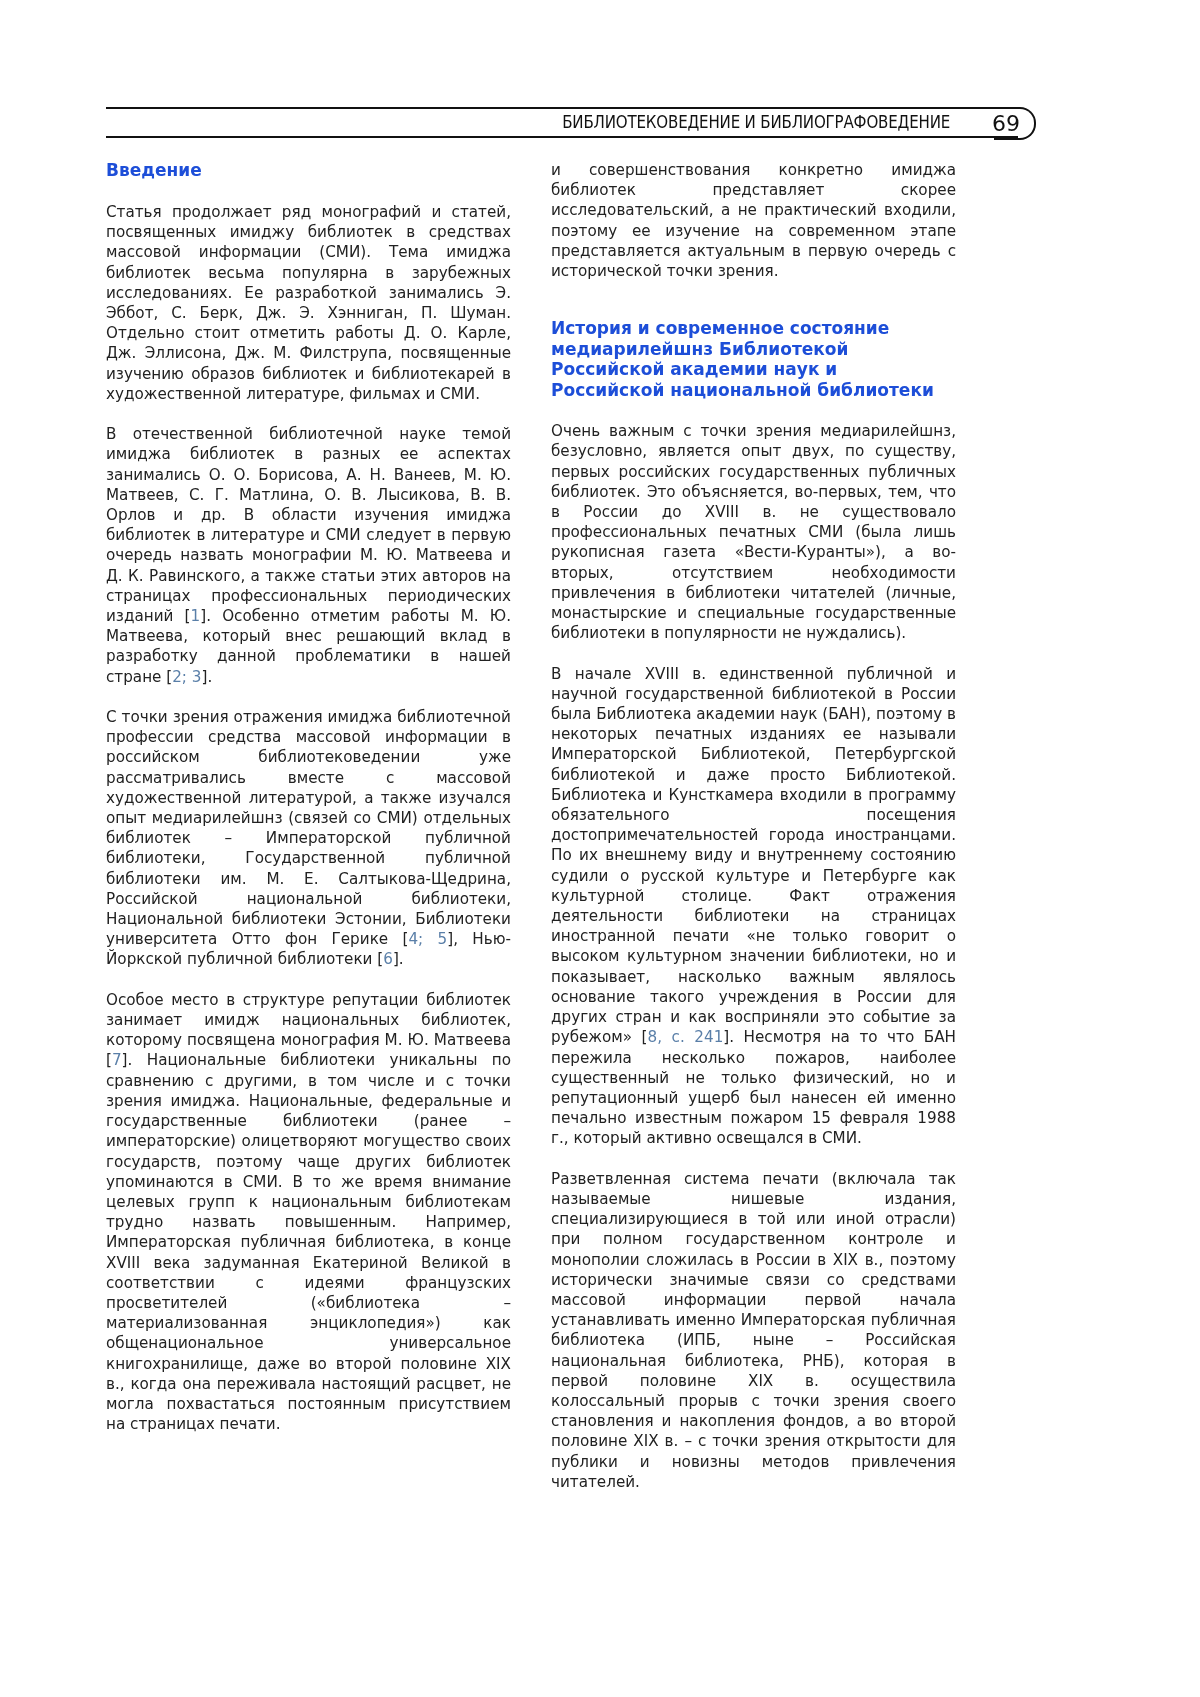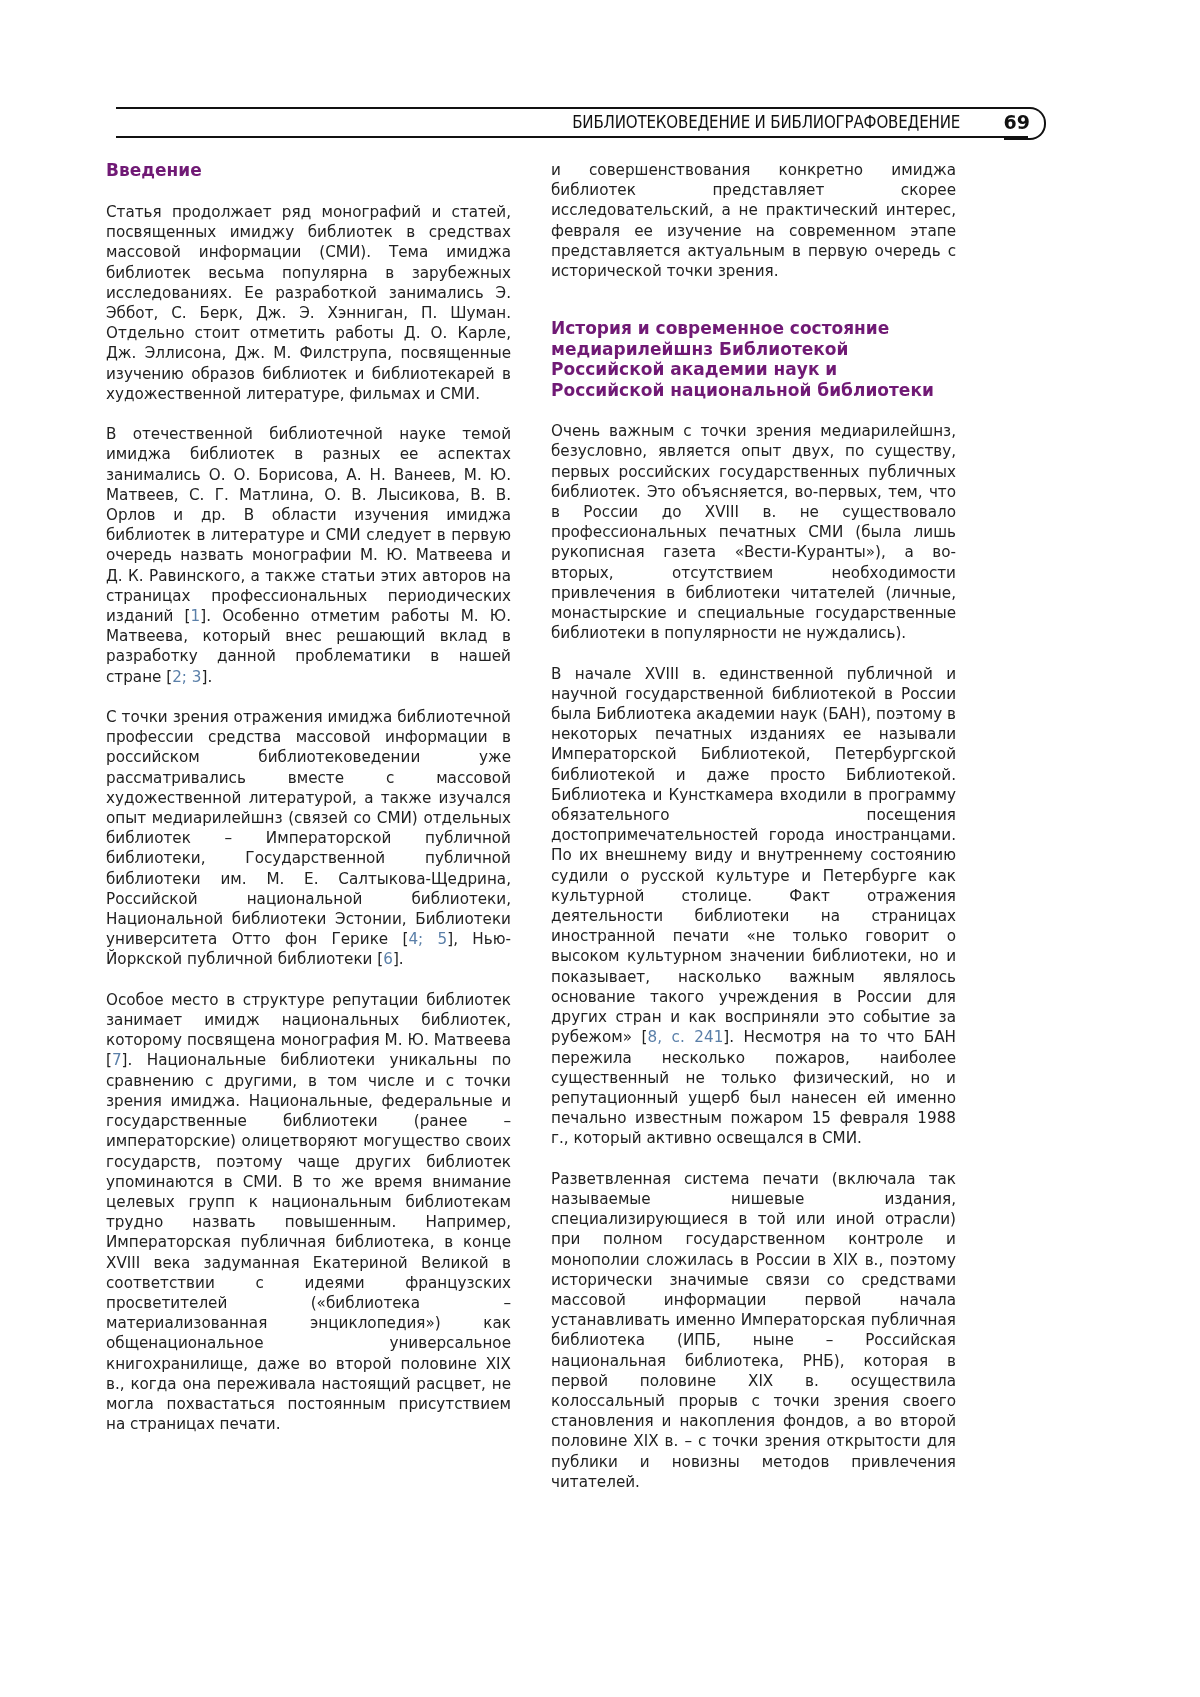--- a/index.html
+++ b/index.html
@@ -1,31 +1,31 @@
 <!DOCTYPE html>
 <html><head>
 <meta charset="utf-8">
 <style>
   html, body { margin:0; padding:0; background:#ffffff; }
   body { width:1200px; height:1697px; position:relative; overflow:hidden;
          font-family:"DejaVu Sans", sans-serif; color:#1a1a1a; }
-  .header { position:absolute; left:116px; top:107px; width:928px; height:31px; }
+  .header { position:absolute; left:106px; top:107px; width:928px; height:31px; }
   .hline-top { position:absolute; left:0; top:0; width:912px; height:0; border-top:2.5px solid #111; }
   .hline-bot { position:absolute; left:0; top:29px; width:912px; height:0; border-top:2.5px solid #111; }
   .hcap { position:absolute; right:-2px; top:0; width:40px; height:29px;
           border:2.5px solid #111; border-left:none; border-radius:0 16px 16px 0; }
   .running-head { position:absolute; right:84px; top:5px; font-family:"DejaVu Sans", sans-serif;
           font-size:17.5px; letter-spacing:-0.2px; transform:scaleX(0.86); transform-origin:right center; color:#111; }
-  .page-num { position:absolute; right:14px; top:4px; font-weight:bold; font-size:19px; color:#111; }
+  .page-num { position:absolute; right:14px; top:4px; font-weight:normal; font-size:22px; color:#111; }
 
   .col { position:absolute; top:160px; width:405px; font-size:15.2px; line-height:20.2px; color:#222; }
   .col.left { left:106px; }
   .col.right { left:551px; }
   .col p { margin:0 0 20.2px 0; text-align:justify; text-align-last:left; }
-  h2 { font-size:17px; line-height:20px; font-weight:bold; margin:0; color:#701a75; }
+  h2 { font-size:17px; line-height:20px; font-weight:bold; margin:0; color:#1d4ed8; }
   h2.intro { margin:0 0 22px 0; }
   h2.sec { margin:37px 0 21px 0; line-height:20.5px; }
   .ref { color:#5a7fa8; }
 </style>
 </head>
 <body>
 
 <div class="header">
   <div class="hline-top"></div>
   <div class="hline-bot"></div>
@@ -36,18 +36,18 @@
 
 <div class="col left">
   <h2 class="intro">Введение</h2>
   <p>Статья продолжает ряд монографий и статей, посвященных имиджу библиотек в средствах массовой информации (СМИ). Тема имиджа библиотек весьма популярна в зарубежных исследованиях. Ее разработкой занимались Э. Эббот, С. Берк, Дж. Э. Хэнниган, П. Шуман. Отдельно стоит отметить работы Д. О. Карле, Дж. Эллисона, Дж. М. Филструпа, посвященные изучению образов библиотек и библиотекарей в художественной литературе, фильмах и СМИ.</p>
   <p><span>В отечественной библиотечной науке темой имиджа библиотек в разных ее аспектах занимались О. О. Борисова, А. Н. Ванеев, М. Ю. Матвеев, С. Г. Матлина, О. В. Лысикова, В. В. Орлов и др. В области изучения имиджа библиотек в литературе и СМИ следует в первую очередь назвать монографии М. Ю. Матвеева и Д. К. Равинского, а также статьи этих авторов на страницах профессиональных периодических изданий [</span><a class="ref">1</a><span>].  Особенно отметим работы М. Ю. Матвеева, который внес решающий вклад в разработку данной проблематики в нашей стране [</span><a class="ref">2; 3</a><span>].</span></p>
   <p><span>С точки зрения отражения имиджа библиотечной профессии средства массовой информации в российском библиотековедении уже рассматривались вместе с массовой художественной литературой, а также изучался опыт медиарилейшнз (связей со СМИ) отдельных библиотек – Императорской публичной библиотеки, Государственной публичной библиотеки им. М. Е. Салтыкова-Щедрина, Российской национальной библиотеки, Национальной библиотеки Эстонии, Библиотеки университета Отто фон Герике [</span><a class="ref">4; 5</a><span>], Нью-Йоркской публичной библиотеки [</span><a class="ref">6</a><span>].</span></p>
   <p><span>Особое место в структуре репутации библиотек занимает имидж национальных библиотек, которому посвящена монография М. Ю. Матвеева [</span><a class="ref">7</a><span>]. Национальные библиотеки уникальны по сравнению с другими, в том числе и с точки зрения имиджа. Национальные, федеральные и государственные библиотеки (ранее – императорские) олицетворяют могущество своих государств, поэтому чаще других библиотек упоминаются в СМИ. В то же время внимание целевых групп к национальным библиотекам трудно назвать повышенным. Например, Императорская публичная библиотека, в конце XVIII века задуманная Екатериной Великой в соответствии с идеями французских просветителей («библиотека – материализованная энциклопедия») как общенациональное универсальное книгохранилище, даже во второй половине XIX в., когда она переживала настоящий расцвет, не могла похвастаться постоянным присутствием на страницах печати.</span></p>
 </div>
 
 <div class="col right">
-  <p>и совершенствования конкретно имиджа библиотек представляет скорее исследовательский, а не практический интерес, февраля ее изучение на современном этапе представляется актуальным в первую очередь с исторической точки зрения.</p>
+  <p>и совершенствования конкретно имиджа библиотек представляет скорее исследовательский, а не практический входили, поэтому ее изучение на современном этапе представляется актуальным в первую очередь с исторической точки зрения.</p>
   <h2 class="sec">История и современное состояние медиарилейшнз Библиотекой Российской академии наук и Российской национальной библиотеки</h2>
   <p>Очень важным с точки зрения медиарилейшнз, безусловно, является опыт двух, по существу, первых российских государственных публичных библиотек. Это объясняется, во-первых, тем, что в России до XVIII в. не существовало профессиональных печатных СМИ (была лишь рукописная газета «Вести-Куранты»), а во-вторых, отсутствием необходимости привлечения в библиотеки читателей (личные, монастырские и специальные государственные библиотеки в популярности не нуждались).</p>
   <p><span>В начале XVIII в. единственной публичной и научной государственной библиотекой в России была Библиотека академии наук (БАН), поэтому в некоторых печатных изданиях ее называли Императорской Библиотекой, Петербургской библиотекой и даже просто Библиотекой. Библиотека и Кунсткамера входили в программу обязательного посещения достопримечательностей города иностранцами. По их внешнему виду и внутреннему состоянию судили о русской культуре и Петербурге как культурной столице. Факт отражения деятельности библиотеки на страницах иностранной печати «не только говорит о высоком культурном значении библиотеки, но и показывает, насколько важным являлось основание такого учреждения в России для других стран и как восприняли это событие за рубежом» [</span><a class="ref">8, с. 241</a><span>]. Несмотря на то что БАН пережила несколько пожаров, наиболее существенный не только физический, но и репутационный ущерб был нанесен ей именно печально известным пожаром 15 февраля 1988 г., который активно освещался в СМИ.</span></p>
   <p>Разветвленная система печати (включала так называемые нишевые издания, специализирующиеся в той или иной отрасли) при полном государственном контроле и монополии сложилась в России в XIX в., поэтому исторически значимые связи со средствами массовой информации первой начала устанавливать именно Императорская публичная библиотека (ИПБ, ныне – Российская национальная библиотека, РНБ), которая в первой половине XIX в. осуществила колоссальный прорыв с точки зрения своего становления и накопления фондов, а во второй половине XIX в. – с точки зрения открытости для публики и новизны методов привлечения читателей.</p>
 </div>
 
 </body></html>

